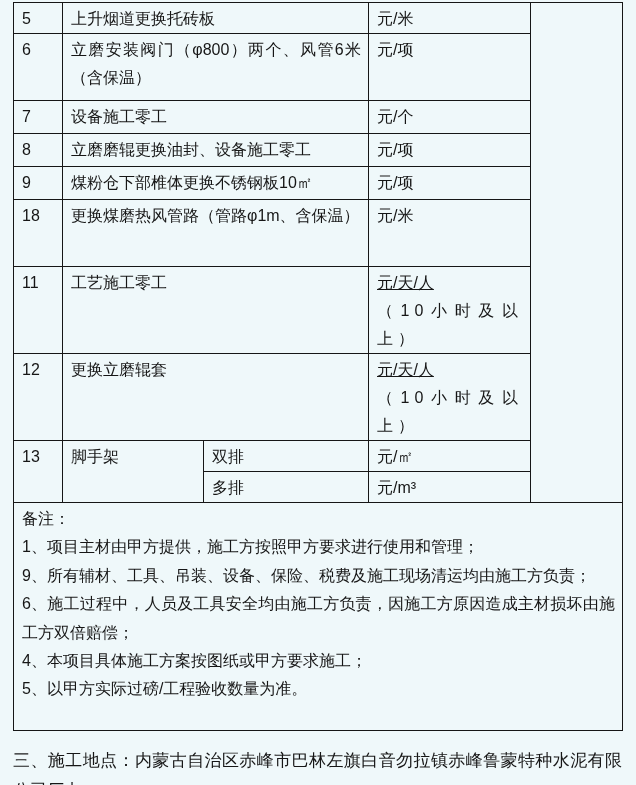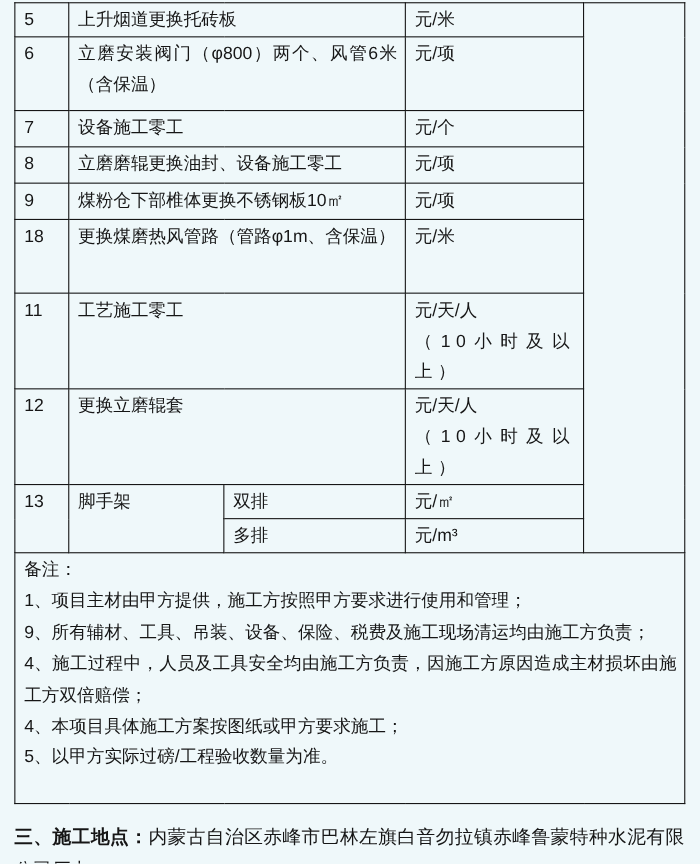--- a/index.html
+++ b/index.html
@@ -27,21 +27,21 @@
     vertical-align: top;
     line-height: 28px;
     padding: 2px 7px 0 8px;
     box-sizing: border-box;
     overflow: hidden;
   }
   td.no-cell   { padding-left: 9px; }
   td.desc-cell { text-align: justify; text-justify: inter-character; }
   td.unit-cell { padding-left: 7px; }
   td.spacer-cell { padding: 0; }
-  .unit-line { display: block; }
+  .unit-line { display: block; text-decoration: underline; }
   .unit-wrap {
     display: block;
     text-align: justify;
     text-justify: inter-character;
     letter-spacing: 0.32em;
   }
   tr.rh-31 { height: 31px; }
   tr.rh-67 { height: 67px; }
   tr.rh-33 { height: 33px; }
   tr.rh-86 { height: 86px; }
@@ -56,21 +56,21 @@
     text-align: justify;
     text-justify: inter-character;
   }
   .footer-line {
     margin: 15px 0 0 0;
     font-size: 17px;
     line-height: 29.5px;
     text-align: justify;
     text-justify: inter-character;
   }
-  .footer-label { font-weight: bold; }
+  .footer-label { font-weight: normal; }
 </style>
 </head>
 <body>
 
 <div class="doc">
 
   <table class="price-table">
     <colgroup>
       <col style="width:49px">
       <col style="width:141px">
@@ -134,21 +134,21 @@
       </tr>
       <tr class="rh-28">
         <td class="desc-cell">多排</td>
         <td class="unit-cell">元/m³</td>
       </tr>
       <tr>
         <td class="notes-cell" colspan="5">
           <p>备注：</p>
           <p>1、项目主材由甲方提供，施工方按照甲方要求进行使用和管理；</p>
           <p>9、所有辅材、工具、吊装、设备、保险、税费及施工现场清运均由施工方负责；</p>
-          <p>4、施工过程中，人员及工具安全均由施工方负责，因施工方原因造成主材损坏由施工方双倍赔偿；</p>
+          <p>6、施工过程中，人员及工具安全均由施工方负责，因施工方原因造成主材损坏由施工方双倍赔偿；</p>
           <p>4、本项目具体施工方案按图纸或甲方要求施工；</p>
           <p>5、以甲方实际过磅/工程验收数量为准。</p>
         </td>
       </tr>
     </tbody>
   </table>
 
   <p class="footer-line">
     <span class="footer-label">三、施工地点：</span><span>内蒙古自治区赤峰市巴林左旗白音勿拉镇赤峰鲁蒙特种水泥有限公司厂内。</span>
   </p>

